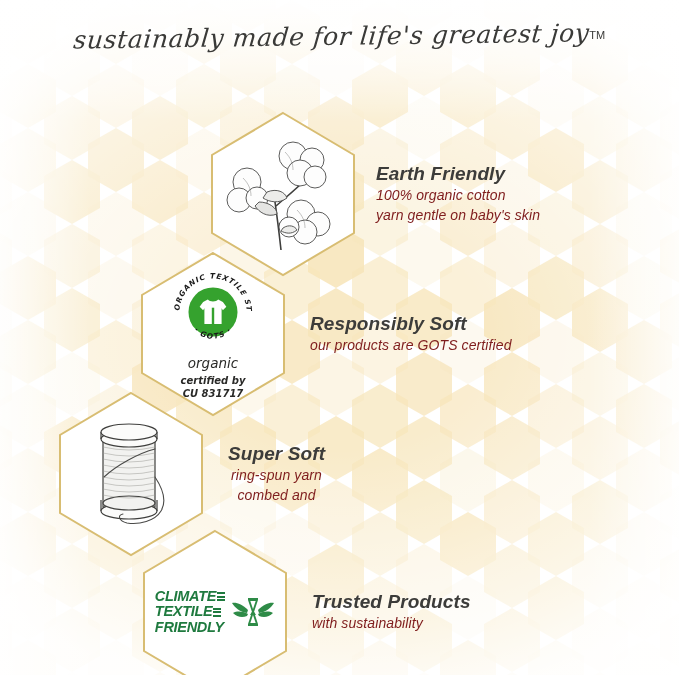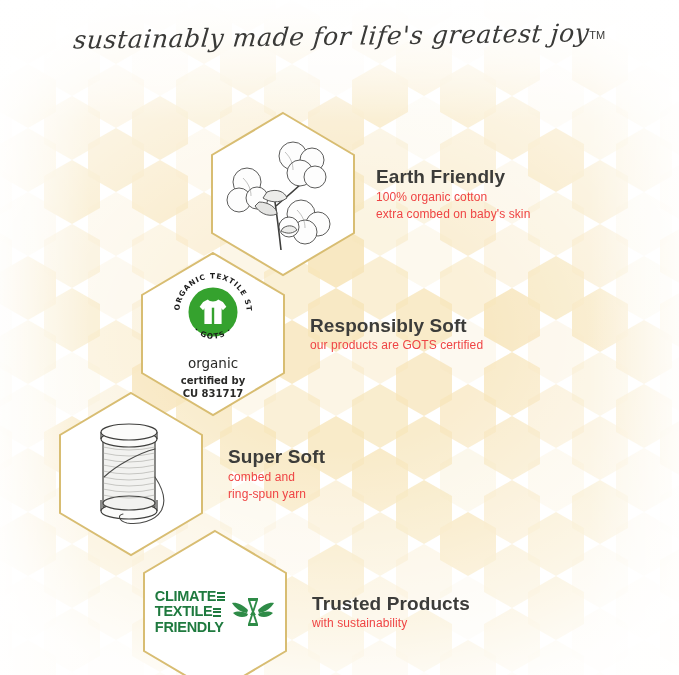--- a/index.html
+++ b/index.html
@@ -50,49 +50,50 @@
     letter-spacing:0;
     color:#3a3a38;
   }
 
   
   .feature {
     position:absolute;
     z-index:4;
     display:flex;
     align-items:center;
+    font-style:italic;
   }
   .hex-wrap {
     position:relative;
     width:150px; height:168px;
     flex:0 0 auto;
   }
   .hex-svg { position:absolute; inset:0; }
   .hex-content {
     position:absolute; inset:0;
     display:flex; flex-direction:column;
     align-items:center; justify-content:center;
   }
   .text-col { padding-left:6px; }
   .f-title {
     font-size:19px; font-weight:bold; color:#3c3c3a;
     letter-spacing:0.1px; line-height:1.25;
   }
   .f-line {
-    font-size:12px; color:#ef4444; line-height:1.42;
+    font-size:14px; color:#7f1d1d; line-height:1.42;
     letter-spacing:0.1px;
   }
 
   
   #feature-earth    { top:110px;  left:208px; }
   #feature-earth .text-col { padding-left:18px; }
   #feature-respons  { top:250px;  left:138px; }
   #feature-respons .text-col { padding-left:22px; }
   #feature-soft     { top:390px;  left:56px;  }
-  #feature-soft .text-col { padding-left:22px; }
+  #feature-soft .text-col { padding-left:22px;text-align:center; }
   #feature-trusted  { top:528px;  left:140px; }
   #feature-trusted .text-col { padding-left:22px; }
 
   
   .gots-block { display:flex; flex-direction:column; align-items:center; }
   .gots-organic {
     font-family:"DejaVu Sans", sans-serif;
     font-size:13.5px; color:#2a2a28; margin-top:0;
   }
   .gots-cert {
@@ -436,21 +437,21 @@
           <path d="M62 20 C68 26 70 32 70 38"></path>
           <path d="M20 46 C26 52 28 58 28 64"></path>
           <path d="M74 78 C80 84 82 90 82 96"></path>
         </g>
       </svg>
     </div>
   </div>
   <div class="text-col">
     <div class="f-title">Earth Friendly</div>
     <div class="f-line">100% organic cotton</div>
-    <div class="f-line">extra combed on baby's skin</div>
+    <div class="f-line">yarn gentle on baby's skin</div>
   </div>
 </div>
 
 <div class="feature" id="feature-respons">
   <div class="hex-wrap">
     <svg class="hex-svg" viewBox="0 0 150 168" xmlns="http://www.w3.org/2000/svg" aria-hidden="true">
       <polygon points="75,3 146,45 146,123 75,165 4,123 4,45" fill="#ffffff" stroke="#d8bd72" stroke-width="2"></polygon>
     </svg>
     <div class="hex-content">
       <div class="gots-block">
@@ -525,22 +526,22 @@
 
         <g stroke="#4a4a48" stroke-width="1.1" fill="none" stroke-linecap="round">
           <path d="M27 62 C40 50 62 38 78 34"></path>
           <path d="M78 62 C86 74 90 86 84 96 C78 106 62 110 50 108 C42 106 40 100 46 99"></path>
         </g>
       </svg>
     </div>
   </div>
   <div class="text-col">
     <div class="f-title">Super Soft</div>
+    <div class="f-line">ring-spun yarn</div>
     <div class="f-line">combed and</div>
-    <div class="f-line">ring-spun yarn</div>
   </div>
 </div>
 
 <div class="feature" id="feature-trusted">
   <div class="hex-wrap">
     <svg class="hex-svg" viewBox="0 0 150 168" xmlns="http://www.w3.org/2000/svg" aria-hidden="true">
       <polygon points="75,3 146,45 146,123 75,165 4,123 4,45" fill="#ffffff" stroke="#d8bd72" stroke-width="2"></polygon>
     </svg>
     <div class="hex-content">
       <div class="cpf-block">

